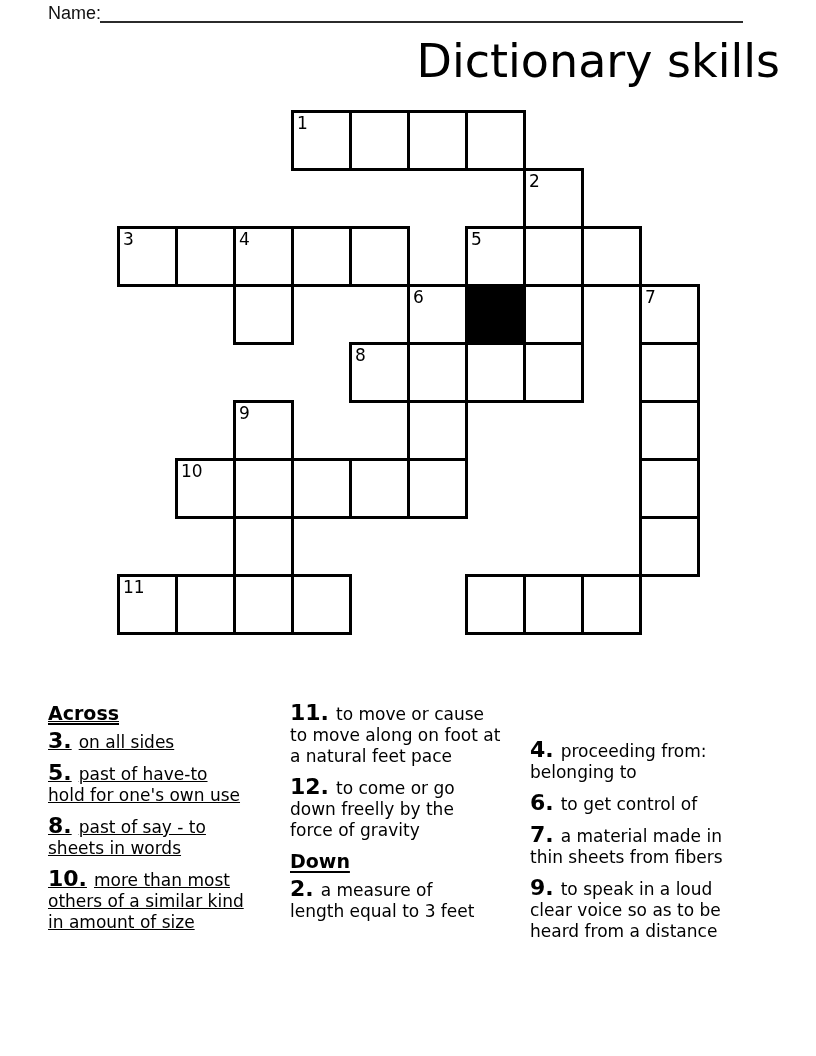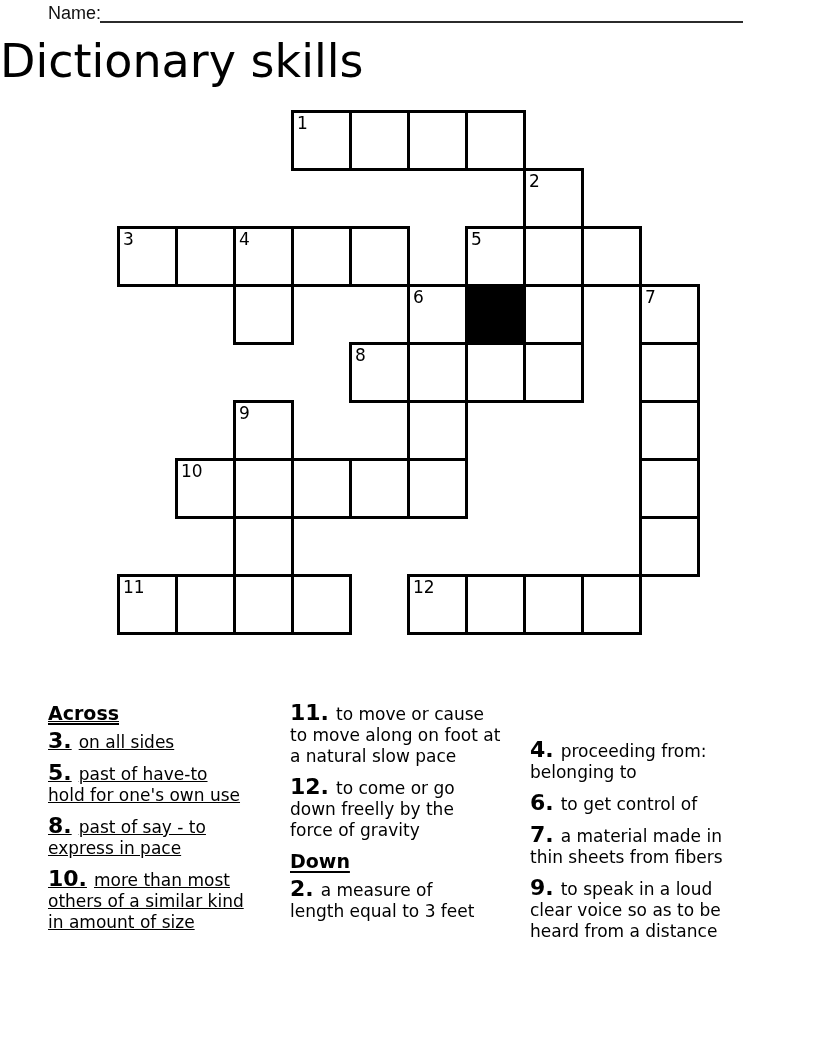--- a/index.html
+++ b/index.html
@@ -23,21 +23,21 @@
   .name-line {
     position: absolute; left: 100px; top: 21px;
     width: 643px; height: 0;
     border-top: 2px solid #2b2b2b;
   }
 
   
   .title {
     position: absolute; left: 0; top: 34px; width: 780px;
     margin: 0;
-    text-align: left;
+    text-align: right;
     font-size: 46px; font-weight: 400;
     letter-spacing: 0px;
     color: #000;
   }
 
   
   .grid {
     position: absolute; left: 117px; top: 110px;
     width: 583px; height: 525px;
   }
@@ -141,44 +141,41 @@
     <div class="cell" style="left: 290px; top: 348px;"></div>
     <div class="cell" style="left: 522px; top: 348px;"></div>
     <div class="cell" style="left: 116px; top: 406px;"></div>
     <div class="cell" style="left: 522px; top: 406px;"></div>
     <div class="cell" style="left: 0px; top: 464px;">
       <span class="num">11</span>
     </div>
     <div class="cell" style="left: 58px; top: 464px;"></div>
     <div class="cell" style="left: 116px; top: 464px;"></div>
     <div class="cell" style="left: 174px; top: 464px;"></div>
-    <div class="cell" style="left: 290px; top: 464px;">
-      <span class="num">12</span>
-    </div>
     <div class="cell" style="left: 348px; top: 464px;"></div>
     <div class="cell" style="left: 406px; top: 464px;"></div>
     <div class="cell" style="left: 464px; top: 464px;"></div>
   </div>
 
 <div class="clues">
   <div class="clue-col" id="clue-col-1">
       <div class="clue-heading">Across</div>
       <p class="clue"><span class="clue-num">3.</span><span class="clue-text">on all sides</span></p>
       <p class="clue"><span class="clue-num">5.</span><span class="clue-text">past of have-to
 hold for one's own use</span></p>
       <p class="clue"><span class="clue-num">8.</span><span class="clue-text">past of say - to
-express in pace</span></p>
+sheets in words</span></p>
       <p class="clue"><span class="clue-num">10.</span><span class="clue-text">more than most
 others of a similar kind
 in amount of size</span></p>
     </div>
   <div class="clue-col" id="clue-col-2">
       <p class="clue"><span class="clue-num">11.</span><span class="clue-text">to move or cause
 to move along on foot at
-a natural slow pace</span></p>
+a natural feet pace</span></p>
       <p class="clue"><span class="clue-num">12.</span><span class="clue-text">to come or go
 down freelly by the
 force of gravity</span></p>
       <div class="clue-heading">Down</div>
       <p class="clue"><span class="clue-num">2.</span><span class="clue-text">a measure of
 length equal to 3 feet</span></p>
     </div>
   <div class="clue-col" id="clue-col-3">
       <p class="clue"><span class="clue-num">4.</span><span class="clue-text">proceeding from:
 belonging to</span></p>

